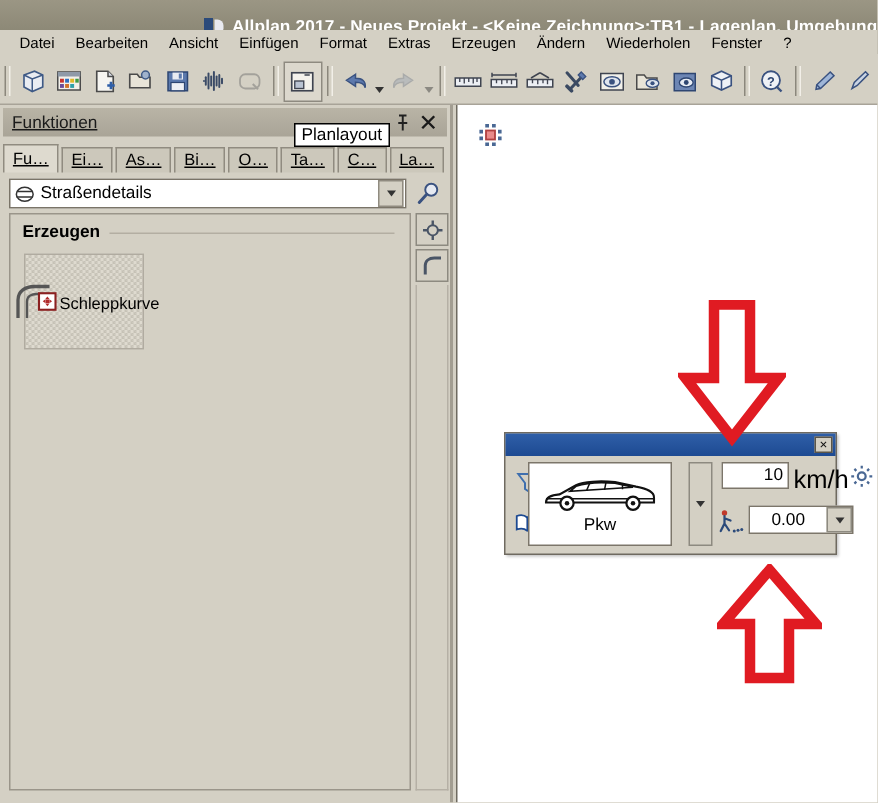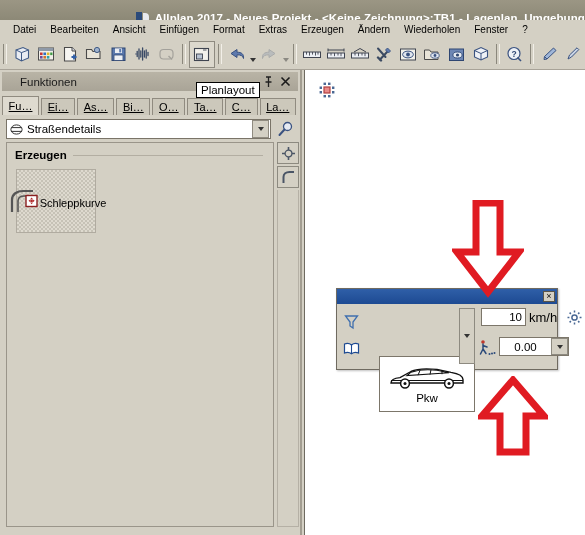--- a/index.html
+++ b/index.html
@@ -45,21 +45,21 @@
   
   .panel{
     position:absolute;left:0;top:70px;width:302px;height:465px;
     background:#d4d0c4;border-right:2px solid #a29d91;box-sizing:border-box;
   }
   .panel-header{
     position:absolute;left:2px;top:2px;width:296px;height:19px;
     background:linear-gradient(to bottom,#b9b4a6,#a9a497);
     display:flex;align-items:center;
   }
-  .panel-title{margin-left:18px;font-size:11.5px;color:#1a1a1a;}
+  .panel-title{margin-left:6px;font-size:11.5px;color:#1a1a1a;text-decoration:underline;}
   .panel-hdr-icons{margin-left:auto;display:flex;align-items:center;gap:7px;margin-right:7px;}
 
   .tabstrip{position:absolute;left:2px;top:25px;width:296px;height:20px;display:flex;align-items:flex-end;text-decoration:underline;}
   .tab{
     height:17px;min-width:28px;padding:0 6px;margin-right:2px;
     background:#ccc8bb;border:1px solid #908b80;border-bottom:none;
     display:flex;align-items:center;justify-content:center;font-size:11px;
     box-sizing:border-box;
   }
   .tab.active{background:#dedacf;height:19px;}
@@ -129,36 +129,36 @@
   .dlg-title-text{color:#fff;font-weight:bold;font-size:10.5px;white-space:nowrap;overflow:hidden;}
   .dlg-close{
     margin-left:auto;width:12px;height:11px;background:#d4d0c4;border:1px solid #5a5549;
     display:flex;align-items:center;justify-content:center;font-size:9px;line-height:1;color:#111;
     box-sizing:border-box;
   }
   .dlg-body{position:relative;height:66px;padding:3px;box-sizing:border-box;}
   .dlg-left-icons{position:absolute;left:4px;top:5px;width:20px;}
   .icon-slot{height:26px;display:flex;align-items:center;justify-content:center;}
   .veh-box{
-    position:absolute;left:42px;top:4px;width:96px;height:56px;
+    position:absolute;left:15px;top:4px;width:96px;height:56px;
     background:#fff;border:1px solid #7c766a;box-sizing:border-box;
-    display:flex;flex-direction:column;align-items:center;justify-content:center;margin-top:48px;
+    display:flex;flex-direction:column;align-items:center;justify-content:center;
   }
   .veh-label{font-size:11.5px;margin-top:2px;}
   .veh-drop{
     position:absolute;left:122px;top:4px;width:16px;height:56px;
     background:#d4d0c4;border:1px solid #8d8a80;box-sizing:border-box;
     display:flex;align-items:center;justify-content:center;
   }
   .speed-field{
     position:absolute;left:144px;top:4px;width:45px;height:18px;
     background:#fff;border:1px solid #7c766a;box-sizing:border-box;
     display:flex;align-items:center;justify-content:flex-end;padding-right:3px;font-size:11.5px;
   }
-  .speed-unit{position:absolute;left:192px;top:6px;font-size:13px;}
+  .speed-unit{position:absolute;left:192px;top:6px;font-size:17px;}
   .gear-btn{position:absolute;left:228px;top:4px;width:18px;height:18px;display:flex;align-items:center;justify-content:center;}
   .ped-icon{position:absolute;left:140px;top:34px;width:20px;height:18px;display:flex;align-items:center;justify-content:center;}
   .ratio-combo{
     position:absolute;left:162px;top:33px;width:70px;height:19px;
     background:#fff;border:1px solid #7c766a;box-sizing:border-box;display:flex;align-items:center;
   }
   .ratio-val{flex:1;text-align:center;font-size:11.5px;}
   .ratio-btn{
     width:17px;height:17px;background:#d4d0c4;border:1px solid #8d8a80;
     display:flex;align-items:center;justify-content:center;box-sizing:border-box;

